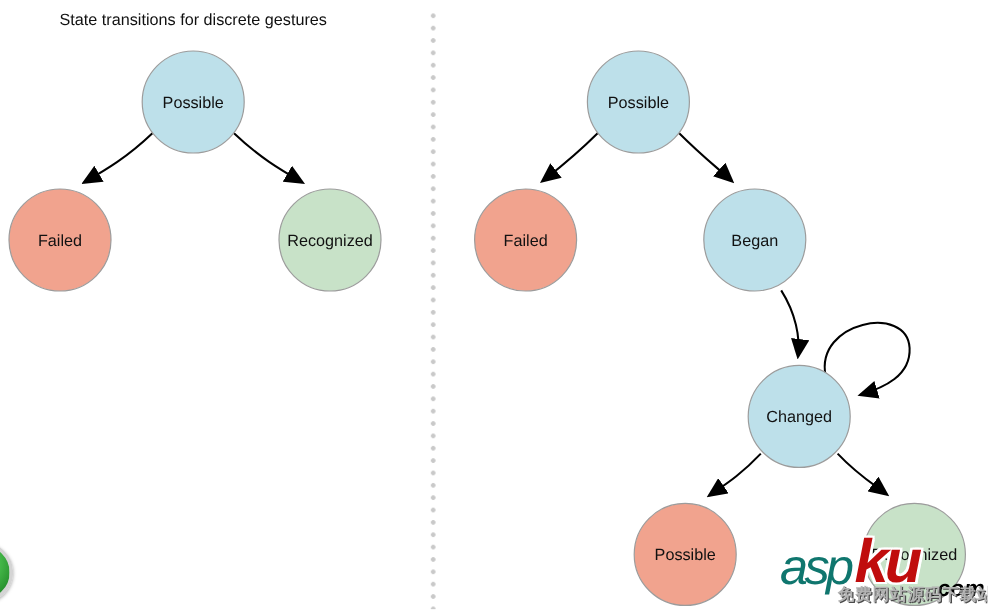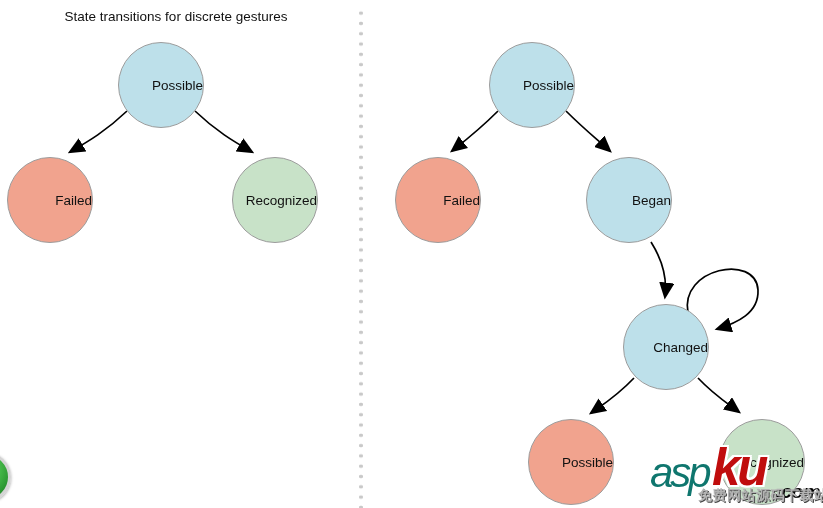--- a/index.html
+++ b/index.html
@@ -4,26 +4,26 @@
 <style>
   html,body{margin:0;padding:0;background:#ffffff;}
   #canvas{
     position:relative;width:823px;height:508px;background:#ffffff;
     overflow:hidden;font-family:"Liberation Sans","DejaVu Sans",sans-serif;
   }
   .diagram-title{
     position:absolute;top:9px;font-size:13.5px;color:#111;
     text-align:center;white-space:nowrap;transform:translateX(-50%);
   }
-  #title-left{left:176px;}
+  #title-left{left:161px;}
   #title-right{left:581px;}
   .node{
     position:absolute;width:86px;height:86px;border-radius:50%;
     border:1px solid #9c9c9c;box-sizing:border-box;
-    display:flex;align-items:center;justify-content:flex-end;
+    display:flex;align-items:center;justify-content:center;
     font-size:13.5px;color:#111;
   }
   
   #n-l-possible   {left:118px;top:42px;}
   #n-l-failed     {left:7px;  top:157px;}
   #n-l-recognized {left:232px;top:157px;}
   #n-r-possible   {left:489px;top:42px;}
   #n-r-failed     {left:395px;top:157px;}
   #n-r-began      {left:586px;top:157px;}
   #n-r-changed    {left:623px;top:304px;}

